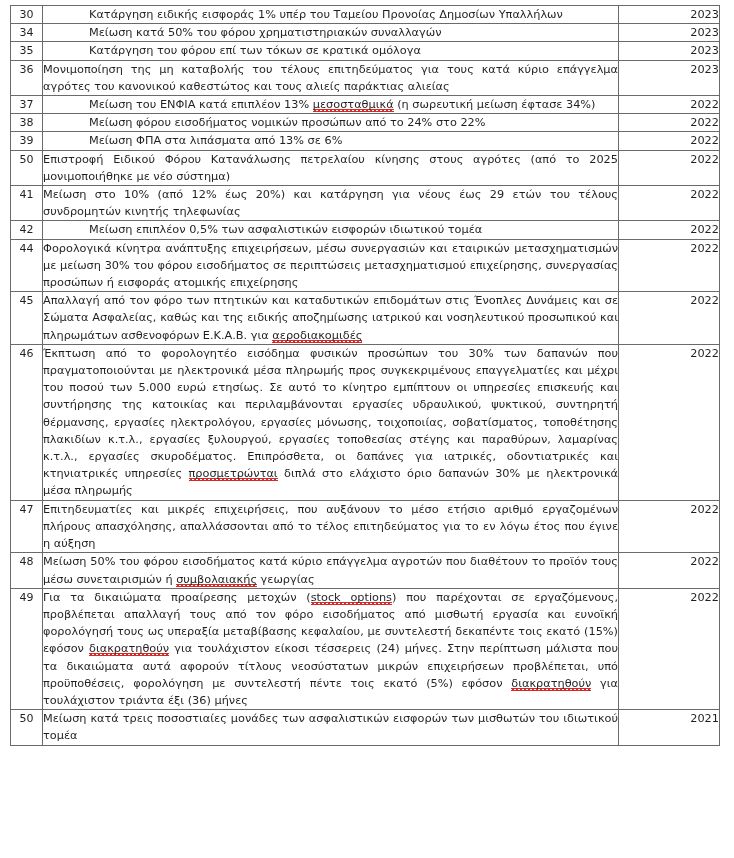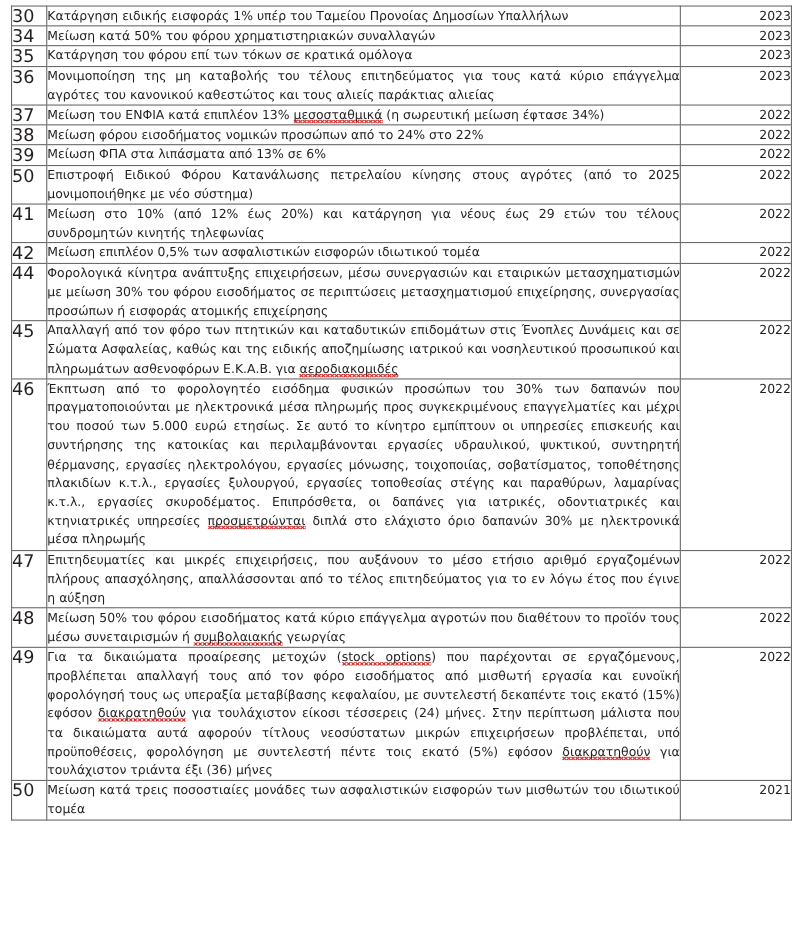--- a/index.html
+++ b/index.html
@@ -39,38 +39,38 @@
   table.measures col.c-year  { width: 101px; }
 
   table.measures td {
     border: 1px solid #6a6a6a;
     vertical-align: top;
     padding: 0;
     background: #ffffff;
   }
 
   td.num {
-    text-align: left;
-    font-size: 16px;
+    text-align: center;
+    font-size: 11px;
     line-height: 17.2px;
     padding: 1px 2px 2px 2px;
     color: #231f20;
     white-space: nowrap;
   }
 
   td.desc {
     font-size: 11.3px;
     line-height: 17.2px;
     padding: 1px 5px 2px 6px;
     text-align: justify;
     text-justify: inter-word;
     color: #231f20;
     hyphens: none;
   }
-  td.desc.left { text-align: left; }
+  td.desc.left { text-align: left; padding-left: 46px; }
 
   td.year {
     font-size: 11.3px;
     line-height: 17.2px;
     padding: 1px 7px 2px 2px;
     color: #231f20;
     text-align: right;
     vertical-align: bottom;
     white-space: nowrap;
   }

